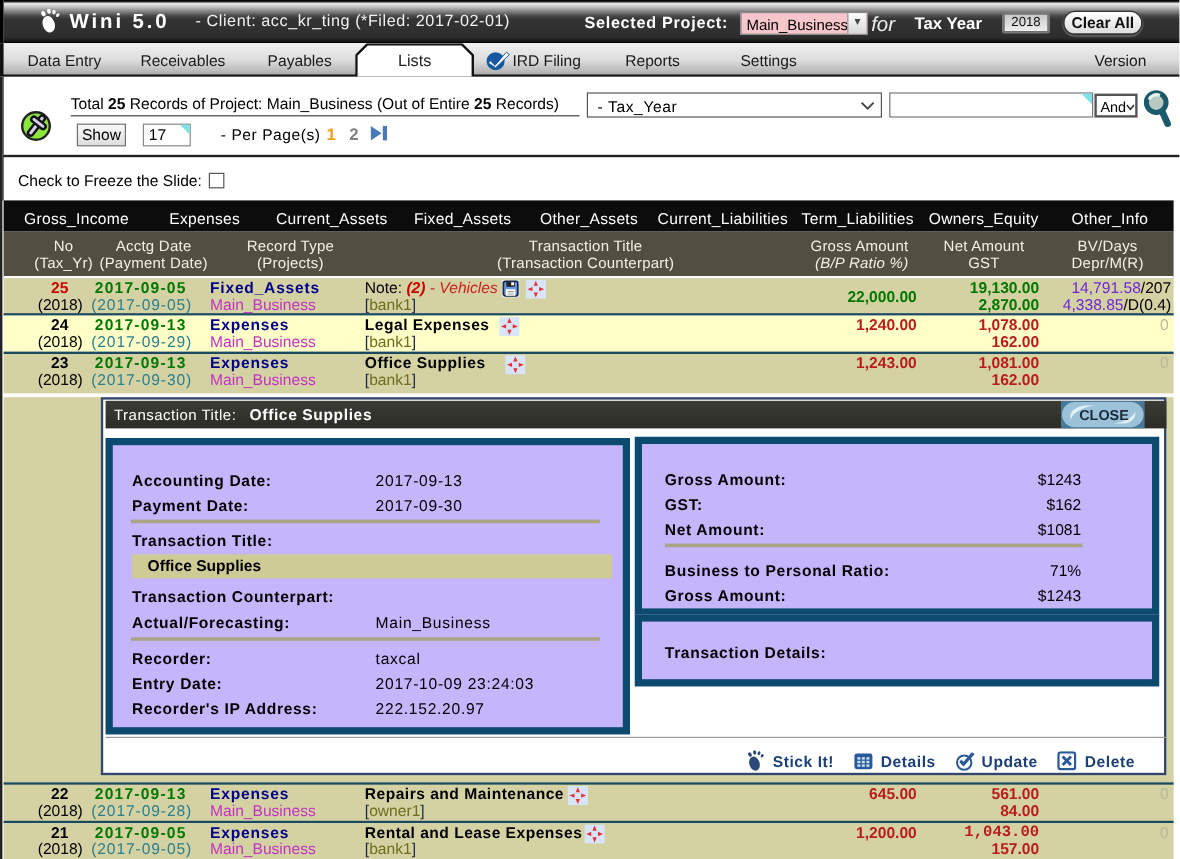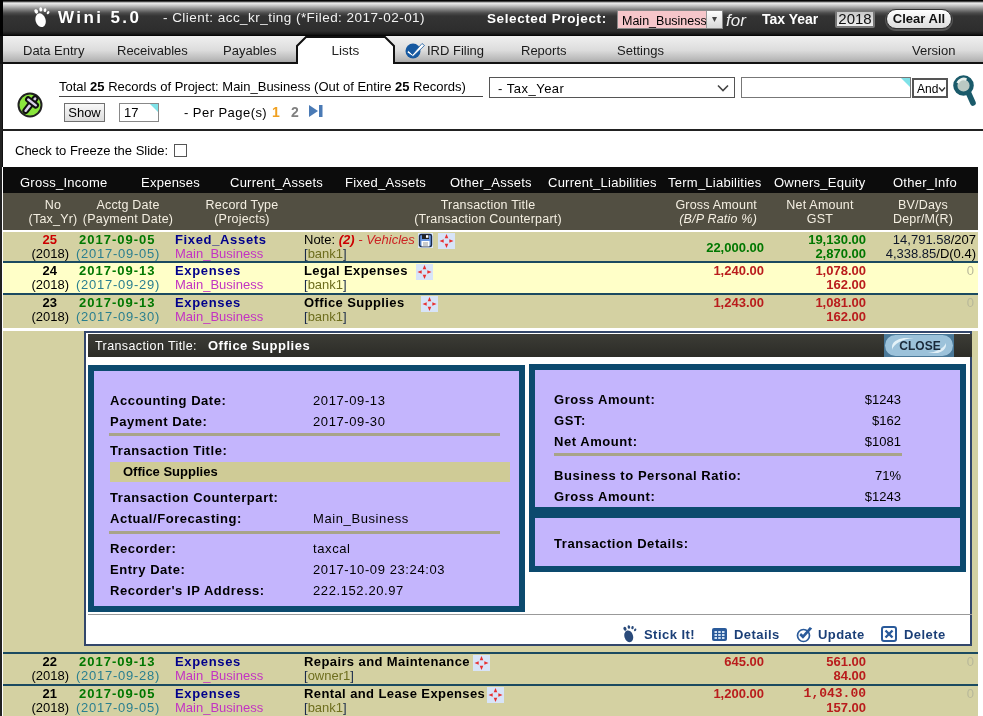--- a/index.html
+++ b/index.html
@@ -12,21 +12,21 @@
   background:linear-gradient(to bottom,#000 0px,#0a0a0a 1px,#ededed 3px,#cfcfcf 5px,#8a8a8a 9px,#4c4c4c 13px,#343434 16px,#2d2d2d 31px,#1a1a1a 34px,#000 36px);
   border-left:3px solid #000; }
 #topbar .ttl { position:absolute; left:55px; top:8px; font-size:17px; font-weight:bold; color:#fff; letter-spacing:2.4px;}
 #topbar .client { position:absolute; left:160px; top:10px; font-size:13.5px; color:#f2f2f2; letter-spacing:0.45px; }
 #topbar .selproj { position:absolute; left:484px; top:11px; font-size:13.5px; font-weight:bold; color:#fff; letter-spacing:0.6px; }
 #projsel { position:absolute; left:614px; top:10px; width:106px; height:19px; background:#f6c6ca; border:1px solid #888; }
 #projsel .txt { position:absolute; left:4px; top:2.5px; font-size:12.5px; color:#000; }
 #projsel .btn { position:absolute; right:0; top:0; width:16px; height:17px; background:linear-gradient(#fdfdfd,#d8d8d8); border-left:1px solid #999; color:#444; font-size:10px; text-align:center; line-height:16px;}
 #topbar .for { position:absolute; left:723px; top:11px; font-size:17px; font-style:italic; color:#eee; }
 #topbar .taxyear { position:absolute; left:759px; top:11px; font-size:14px; font-weight:bold; color:#fff; }
-#ybox { position:absolute; left:832px; top:10px; width:40px; height:18px; background:linear-gradient(#c8c8c8,#efefef); border:2px solid #777; border-radius:2px; text-align:center; font-size:15px; color:#111; line-height:14px; }
+#ybox { position:absolute; left:832px; top:10px; width:40px; height:18px; background:linear-gradient(#c8c8c8,#efefef); border:2px solid #777; border-radius:2px; text-align:center; font-size:11px; color:#111; line-height:14px; }
 #clearall { position:absolute; left:883px; top:9px; width:66px; height:20px; background:linear-gradient(#ffffff,#dcdcdc); border:1px solid #333; border-radius:10px; box-shadow:0 1px 0 1px #555; text-align:center; font-size:13px; font-weight:bold; color:#111; line-height:18px; }
 
 
 #tabbar { position:absolute; left:0; top:36px; width:983px; height:28px;
   background:linear-gradient(#f0f0f0,#dcdcdc 55%,#b9b9b9 90%,#a8a8a8);
   border-bottom:2px solid #111; border-left:3px solid #111;}
 .tab { position:absolute; top:7px; font-size:13px; color:#1a1a1a; }
 #liststab { position:absolute; left:296px; top:36px; width:99px; height:28px; }
 #liststab .lbl { position:absolute; left:0; top:7px; width:99px; text-align:center; font-size:13.5px; color:#222; }
 #irdcheck { position:absolute; left:402px; top:5px; }
@@ -73,21 +73,21 @@
 .num { font-weight:bold; color:#000; text-align:right; }
 .yr { color:#000; text-align:right; }
 .d1 { font-weight:bold; color:#007700; letter-spacing:1px; }
 .d2 { color:#2a7f8f; letter-spacing:0.75px; }
 .rt { font-weight:bold; color:#00008b; letter-spacing:0.65px; }
 .mb { color:#c333c3; }
 .tt { font-weight:bold; color:#000; letter-spacing:0.4px; }
 .bank { color:#6e6e1e; } .bank b { color:#1a2a4a; font-weight:normal; }
 .amt { font-weight:bold; color:#b91c1c; text-align:right; }
 .amtg { font-weight:bold; color:#007700; text-align:right; }
-.mag7 { color:#0f172a; font-weight:normal; }
+.mag7 { color:#6d28d9; font-weight:normal; }
 .z { color:#b8b89a; text-align:right; }
 
 
 #poprow { position:absolute; left:3px; top:331px; width:975px; height:323px; background:#d4d1a2; border-bottom:2px solid #1b4a60; }
 #popup { position:absolute; left:81px; top:0px; width:888px; height:315px; background:#fff; border:2px solid #33476b; padding:3px; }
 #pophdr { position:absolute; left:2px; top:1px; width:884px; height:23px; background:linear-gradient(#3c3c36,#2c2c27); color:#fff; font-size:12.5px; }
 #pophdr .t1 { position:absolute; left:7px; top:5px; letter-spacing:0.4px; }
 #pophdr .t2 { position:absolute; left:120px; top:4px; font-weight:bold; font-size:13px; letter-spacing:0.5px; }
 #closesvg { position:absolute; right:18px; top:0px; }
 .ypanel { position:absolute; background:#c4b5fd; border:6px solid #0c4a6e; font-size:13px; color:#000;padding-left:48px; }

